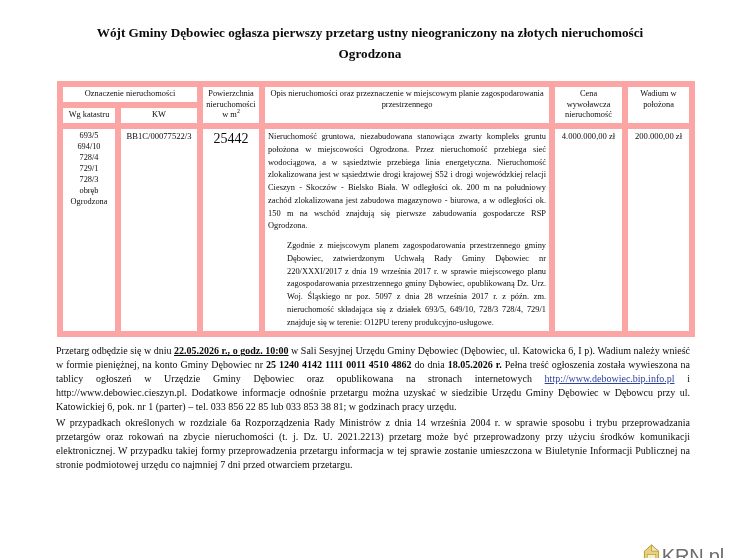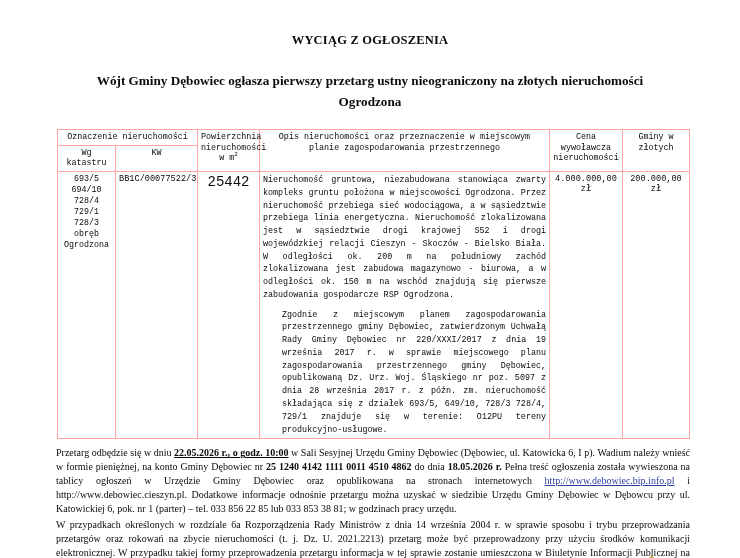--- a/index.html
+++ b/index.html
@@ -38,25 +38,24 @@
   }
   
   table.notice {
     border-collapse: collapse;
     margin: 16px 0 0 57px;
     width: 632px;
     table-layout: fixed;
     font-size: 8.3px;
   }
   table.notice td, table.notice th {
-    border: 1px solid #fca5a5;
+    border: 6px solid #fca5a5;
     vertical-align: top;
     padding: 2px 3px;
     font-weight: normal;
-    font-family: Liberation Mono, monospace;
   }
   th.hd {
     text-align: center;
     vertical-align: middle;
     line-height: 1.28;
     font-size: 8.4px;
     padding: 3px 2px;
   }
   .col-wg    { width: 58px; }
   .col-kw    { width: 82px; }
@@ -127,43 +126,42 @@
     color: #6d6d6d;
     letter-spacing: -0.2px;
   }
   .krn-icon { display: block; }
 </style>
 </head>
 <body>
 
 <div class="page">
 
-  <div class="doc-title">WYCIĄG Z OGŁOSZENIA</div>
 
   <div class="headline">
     <div>Wójt Gminy Dębowiec ogłasza pierwszy przetarg ustny nieograniczony na złotych nieruchomości</div>
     <div>Ogrodzona</div>
   </div>
 
   <table class="notice">
     <colgroup>
       <col class="col-wg">
         <col class="col-kw">
         <col class="col-pow">
       <col class="col-opis">
         <col class="col-cena">
         <col class="col-wad">
     </colgroup>
     <thead>
       <tr>
         <th class="hd" colspan="2">Oznaczenie nieruchomości</th>
         <th class="hd" rowspan="2"><span>Powierzchnia nieruchomości w m</span><sup>2</sup></th>
         <th class="hd" rowspan="2">Opis nieruchomości oraz przeznaczenie w miejscowym planie zagospodarowania przestrzennego</th>
-        <th class="hd" rowspan="2">Cena wywoławcza nieruchomości</th>
-        <th class="hd" rowspan="2">Gminy w złotych</th>
+        <th class="hd" rowspan="2">Cena wywoławcza nieruchomość</th>
+        <th class="hd" rowspan="2">Wadium w położona</th>
       </tr>
       <tr>
         <th class="hd">Wg katastru</th>
         <th class="hd">KW</th>
       </tr>
     </thead>
     <tbody>
       <tr>
         <td class="c-wg" style="white-space: pre-line; text-align: center;">693/5
 694/10

